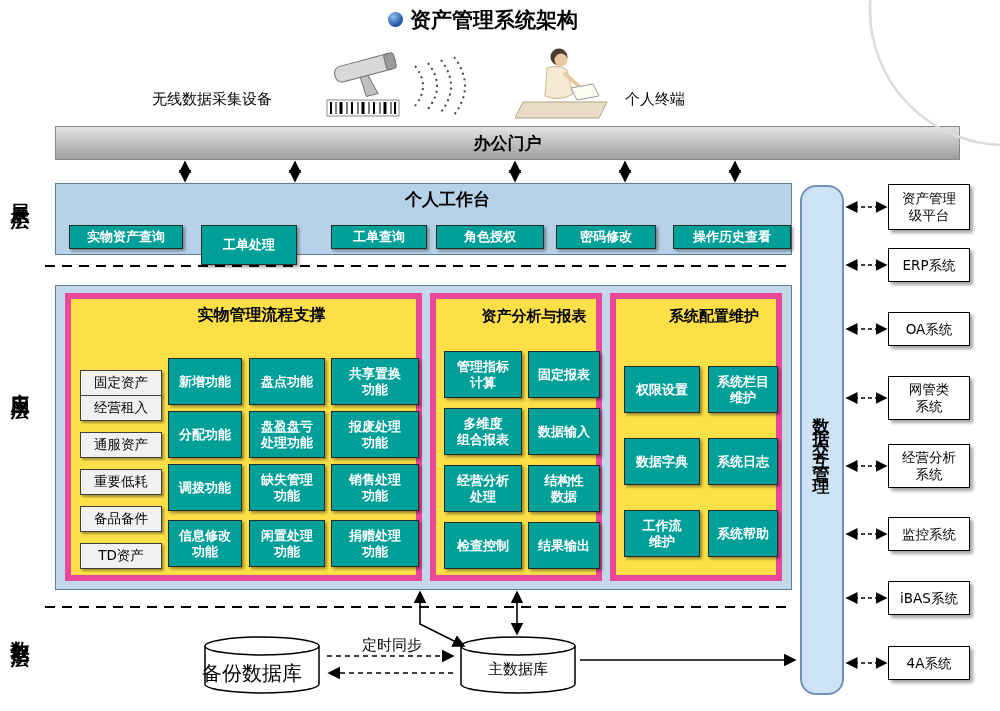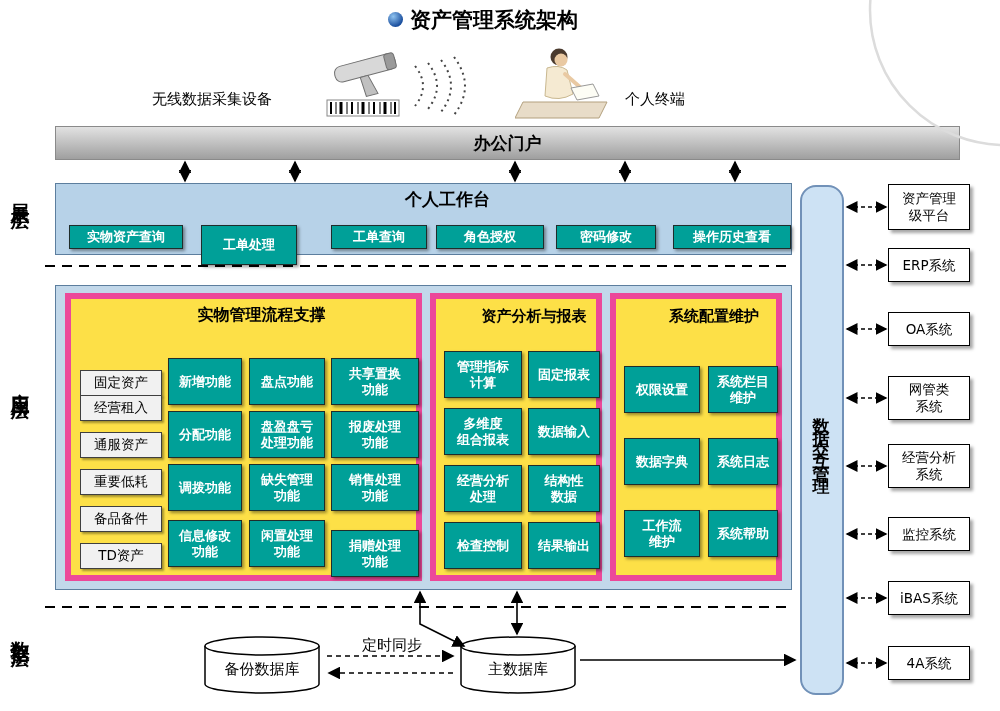--- a/index.html
+++ b/index.html
@@ -147,21 +147,21 @@
 功能</div>
     <div class="abs teal" style="left:97px;top:165px;width:74px;height:47px;">调拨功能</div>
     <div class="abs teal" style="left:178px;top:165px;width:76px;height:47px;">缺失管理
 功能</div>
     <div class="abs teal" style="left:260px;top:165px;width:88px;height:47px;">销售处理
 功能</div>
     <div class="abs teal" style="left:97px;top:221px;width:74px;height:47px;">信息修改
 功能</div>
     <div class="abs teal" style="left:178px;top:221px;width:76px;height:47px;">闲置处理
 功能</div>
-    <div class="abs teal" style="left:260px;top:221px;width:88px;height:47px;margin-top:10px;">捐赠处理
+    <div class="abs teal" style="left:260px;top:221px;width:88px;height:47px;">捐赠处理
 功能</div>
   </div>
 
   <div class="abs subpanel" style="left:430px;top:293px;width:172px;height:288px;z-index:2;">
     <div class="ptitle" style="font-size:15px;margin-top:8px;">资产分析与报表</div>
     <div class="abs teal" style="left:8px;top:52px;width:78px;height:47px;">管理指标
 计算</div>
     <div class="abs teal" style="left:92px;top:52px;width:72px;height:47px;">固定报表</div>
     <div class="abs teal" style="left:8px;top:109px;width:78px;height:47px;">多维度
 组合报表</div>
@@ -202,21 +202,21 @@
 系统</div>
   <div class="abs wbox" style="left:888px;top:517px;width:82px;height:34px;z-index:2;">监控系统</div>
   <div class="abs wbox" style="left:888px;top:581px;width:82px;height:34px;z-index:2;">iBAS系统</div>
   <div class="abs wbox" style="left:888px;top:646px;width:82px;height:34px;z-index:2;">4A系统</div>
 
   <div class="abs" style="left:202px;top:636px;width:120px;height:64px;z-index:2;">
     <svg width="120" height="64">
       <path d="M3,10 L3,48 A57,9 0 0 0 117,48 L117,10" fill="#fff" stroke="#000" stroke-width="1.5"></path>
       <ellipse cx="60" cy="10" rx="57" ry="9" fill="#fff" stroke="#000" stroke-width="1.5"></ellipse>
     </svg>
-    <div class="abs" style="left:0;top:24px;width:120px;text-align:center;font-size:15px;">备份数据库</div>
+    <div class="abs" style="left:0;top:24px;width:120px;text-align:left;font-size:20px;">备份数据库</div>
   </div>
   <div class="abs" style="left:458px;top:636px;width:120px;height:64px;z-index:2;">
     <svg width="120" height="64">
       <path d="M3,10 L3,48 A57,9 0 0 0 117,48 L117,10" fill="#fff" stroke="#000" stroke-width="1.5"></path>
       <ellipse cx="60" cy="10" rx="57" ry="9" fill="#fff" stroke="#000" stroke-width="1.5"></ellipse>
     </svg>
     <div class="abs" style="left:0;top:24px;width:120px;text-align:center;font-size:15px;">主数据库</div>
   </div>
   <div class="abs" style="left:350px;top:636px;width:84px;text-align:center;font-size:15px;z-index:2;">定时同步</div>
 

